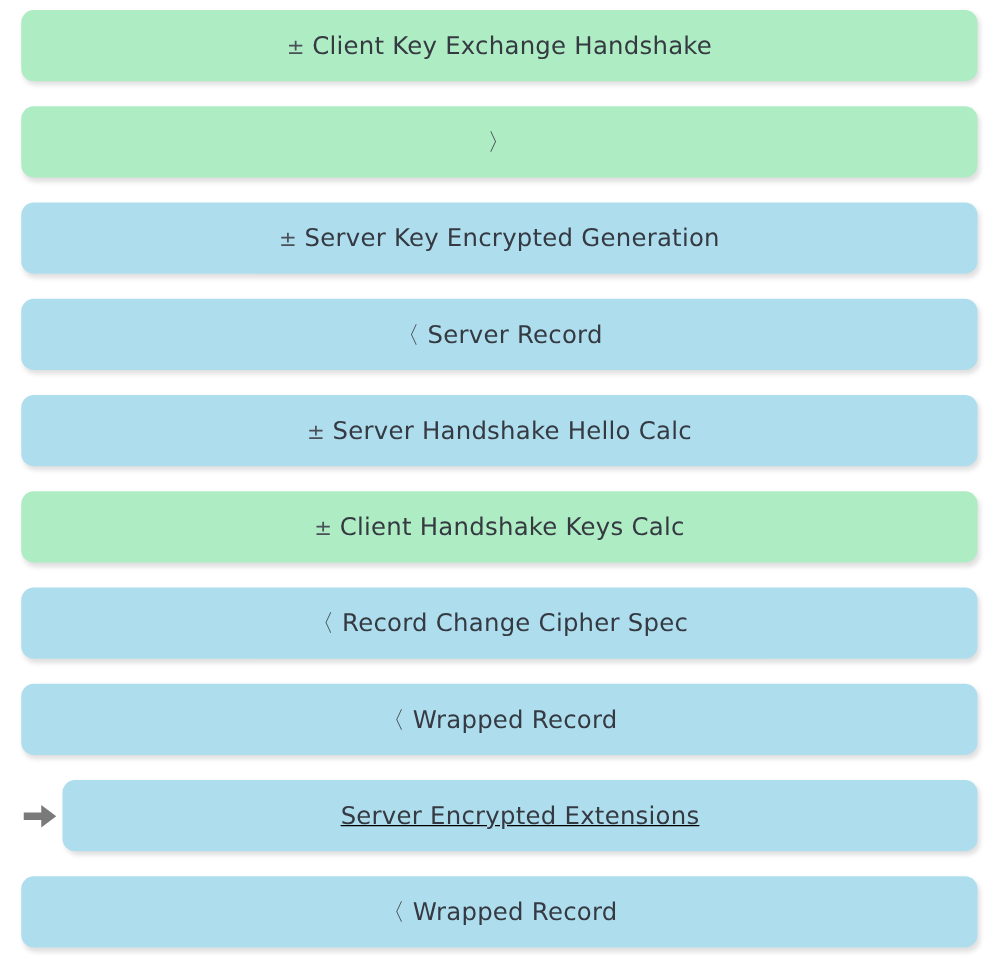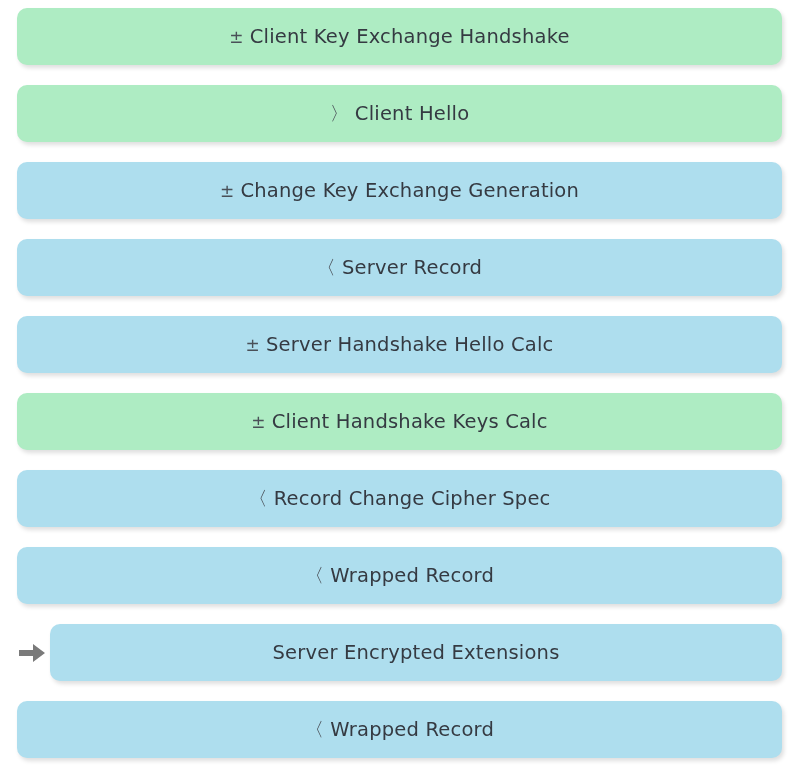--- a/index.html
+++ b/index.html
@@ -49,20 +49,21 @@
     box-sizing: border-box;
     box-shadow: 2px 3px 4px rgba(0,0,0,0.13);
   }
   .bar.full {
     margin-left: 17px;
     width: 765px;
   }
   .bar.indented {
     margin-left: 50px;
     width: 732px;
+    text-decoration: underline;
   }
   .bar.client { background: #aeecc3; }
   .bar.server { background: #aedeee; }
   .label {
     color: #353a42;
     font-size: 19.5px;
     font-weight: 400;
     letter-spacing: 0.2px;
     white-space: nowrap;
     display: flex;
@@ -85,29 +86,28 @@
         <div class="label">
           <span class="glyph plusminus">±</span>
           <span>Client Key Exchange Handshake</span>
         </div>
       </div>
     </div>
     <div class="row">
       <div class="bar full client">
         <div class="label">
           <span class="glyph">〉</span>
-          <span>Client Hello</span>
         </div>
       </div>
     </div>
     <div class="row">
       <div class="bar full server">
         <div class="label">
           <span class="glyph plusminus">±</span>
-          <span>Change Key Exchange Generation</span>
+          <span>Server Key Encrypted Generation</span>
         </div>
       </div>
     </div>
     <div class="row">
       <div class="bar full server">
         <div class="label">
           <span class="glyph">〈</span>
           <span>Server Record</span>
         </div>
       </div>

